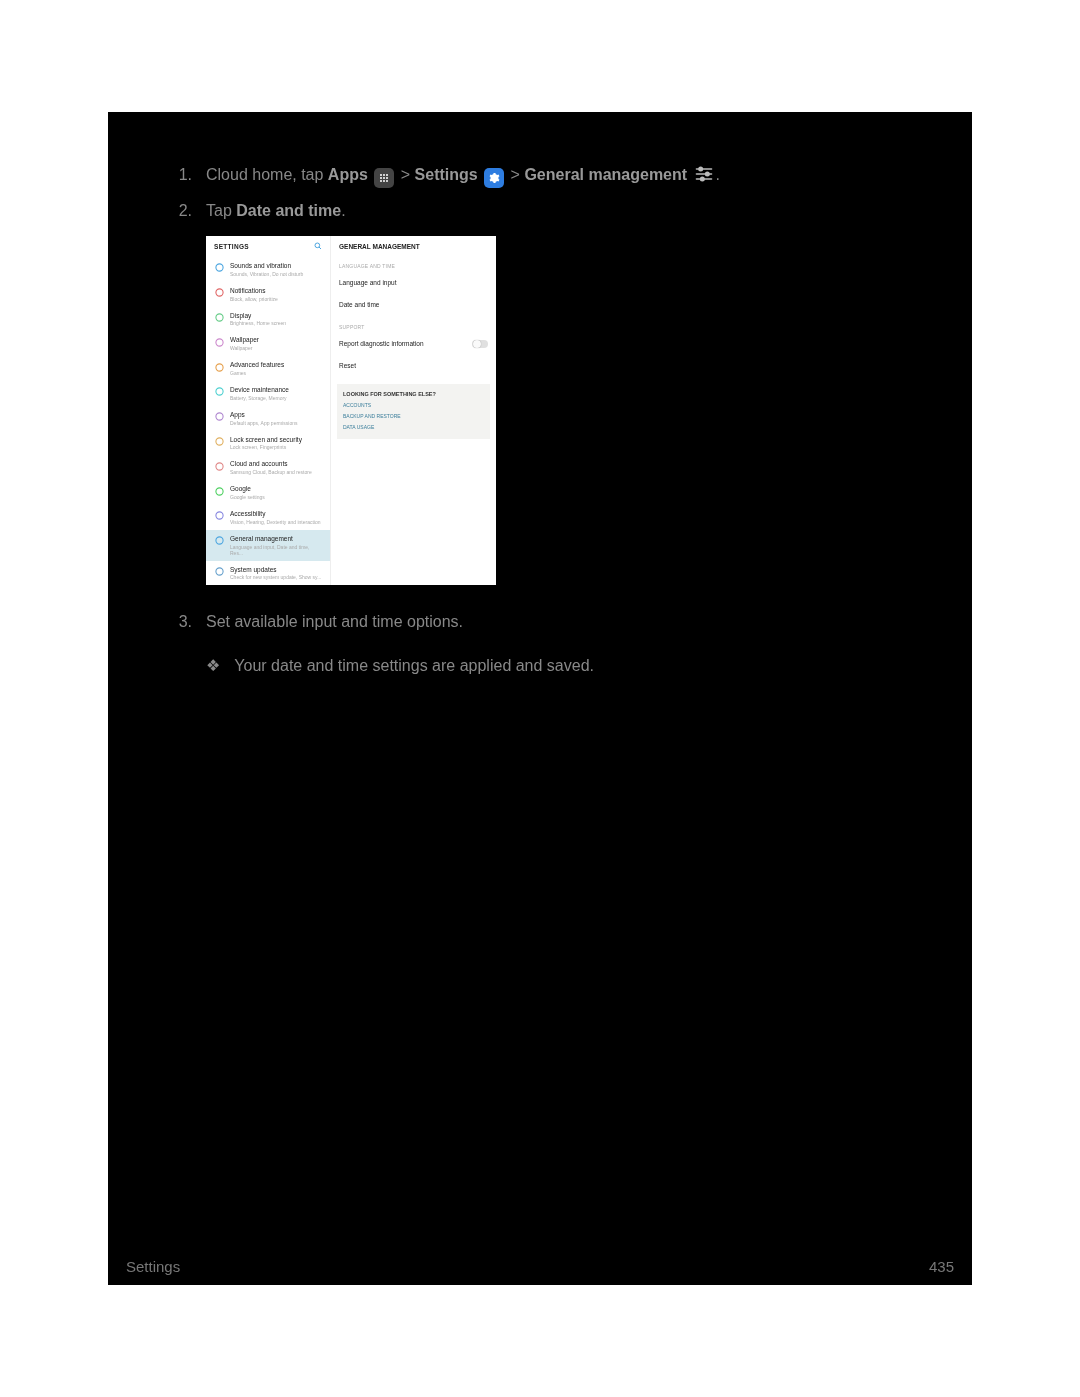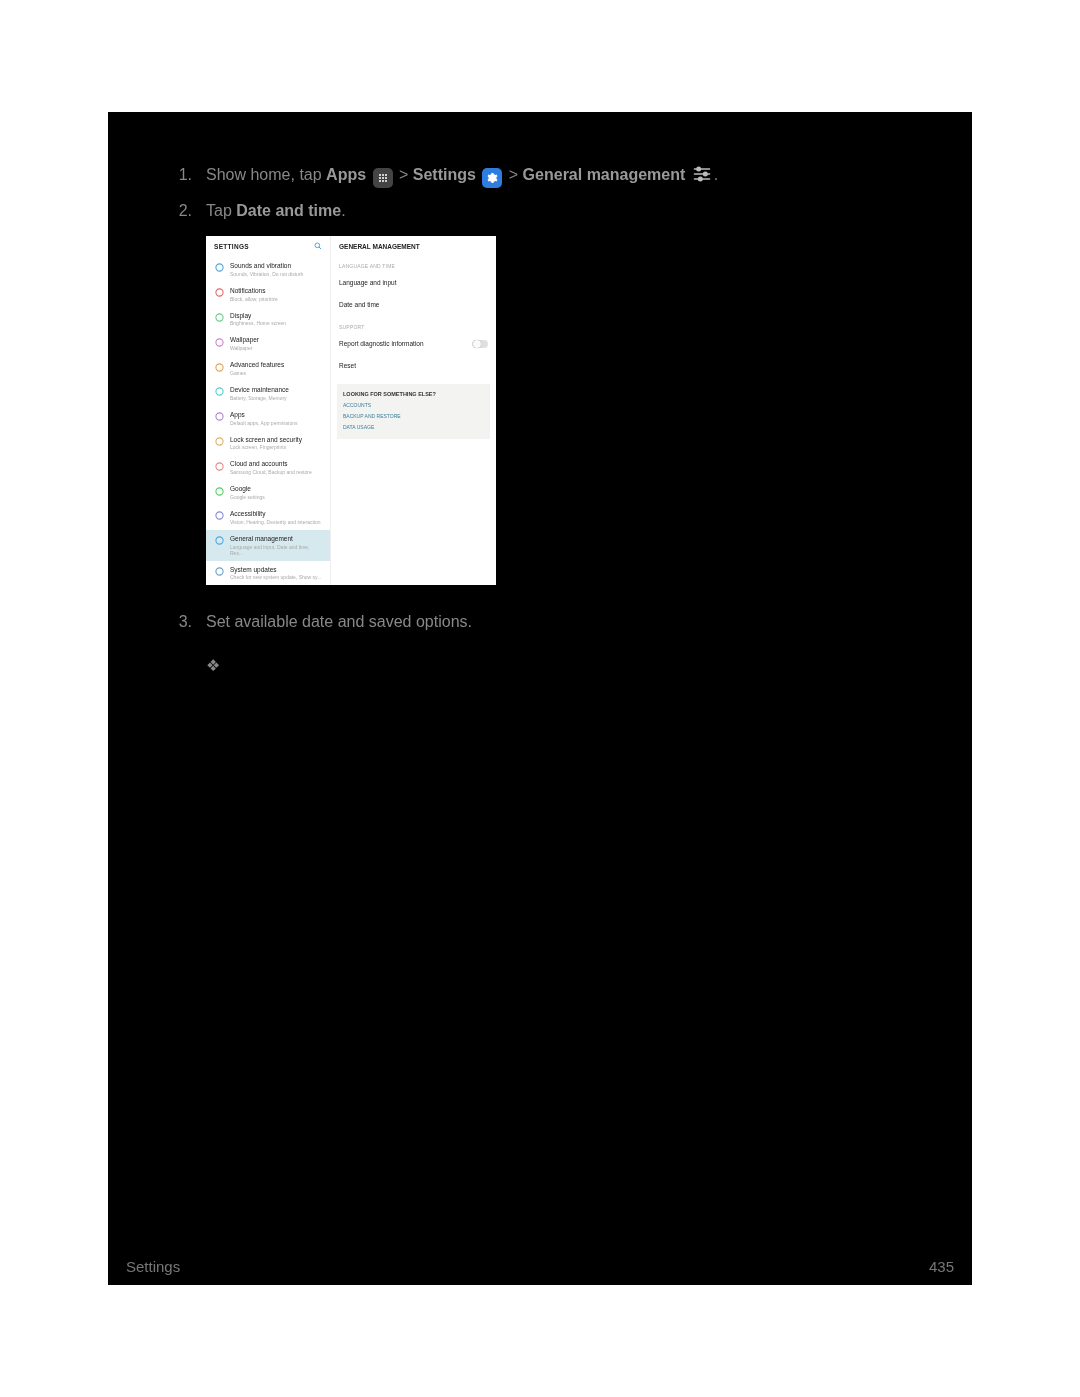--- a/index.html
+++ b/index.html
@@ -82,21 +82,21 @@
 </head>
 <body>
 
 <div class="page">
 
   <div class="steps">
 
     <div class="step">
       <div class="step-num">1.</div>
       <div class="step-body">
-        <span>Show home, tap </span><strong>Apps</strong>
+        <span>Cloud home, tap </span><strong>Apps</strong>
         <span class="icon-box apps-icon-box">
           <svg width="12" height="12" viewBox="0 0 12 12">
               <g fill="#fff">
                 <circle cx="3" cy="3" r="1"></circle>
                 <circle cx="6" cy="3" r="1"></circle>
                 <circle cx="9" cy="3" r="1"></circle>
                 <circle cx="3" cy="6" r="1"></circle>
                 <circle cx="6" cy="6" r="1"></circle>
                 <circle cx="9" cy="6" r="1"></circle>
                 <circle cx="3" cy="9" r="1"></circle>
@@ -313,25 +313,26 @@
               <div class="r-link">BACKUP AND RESTORE</div>
               <div class="r-link">DATA USAGE</div>
             </div>
           </div>
         </div>
       </div>
     </div>
 
     <div class="step">
       <div class="step-num">3.</div>
-      <div class="step-body">Set available date and saved options.</div>
+      <div class="step-body">Set available input and time options.</div>
     </div>
 
     <div class="bullet-row">
       <div class="bullet">❖</div>
+      <div>Your date and time settings are applied and saved.</div>
     </div>
 
   </div>
 
   <div class="footer">
     <span>Settings</span>
     <span>435</span>
   </div>
 </div>
 

